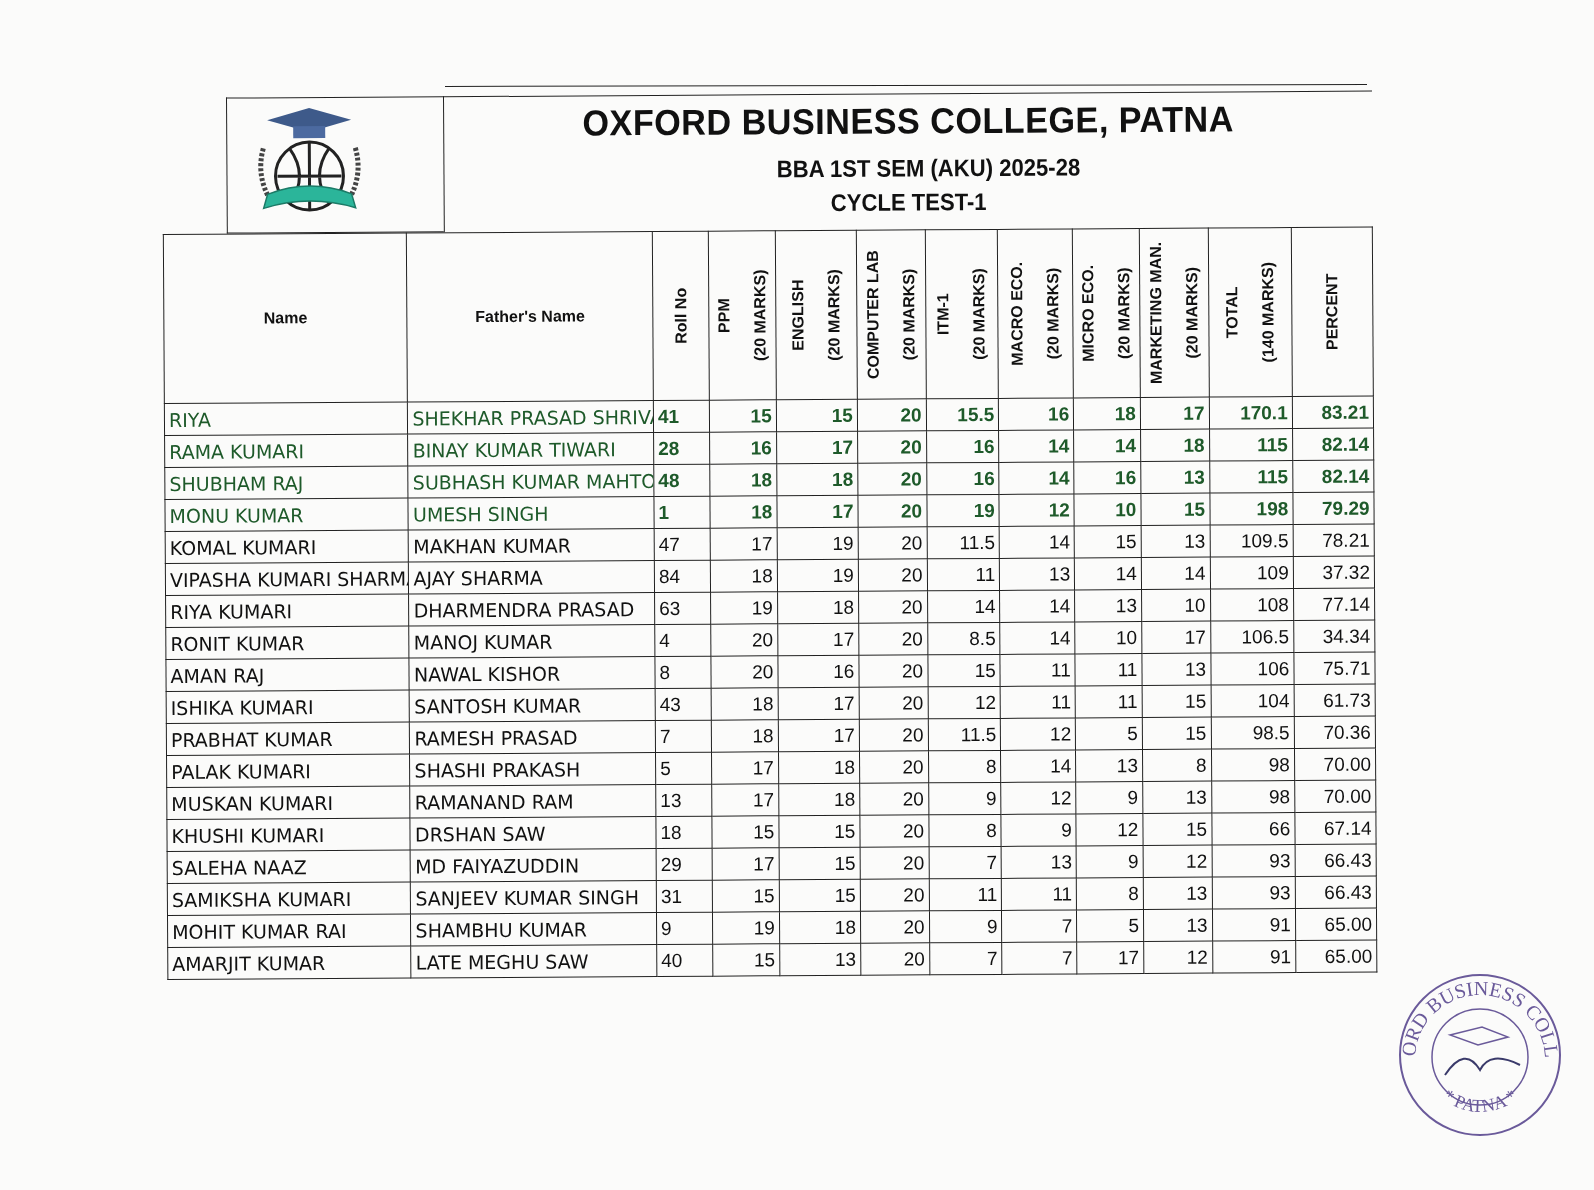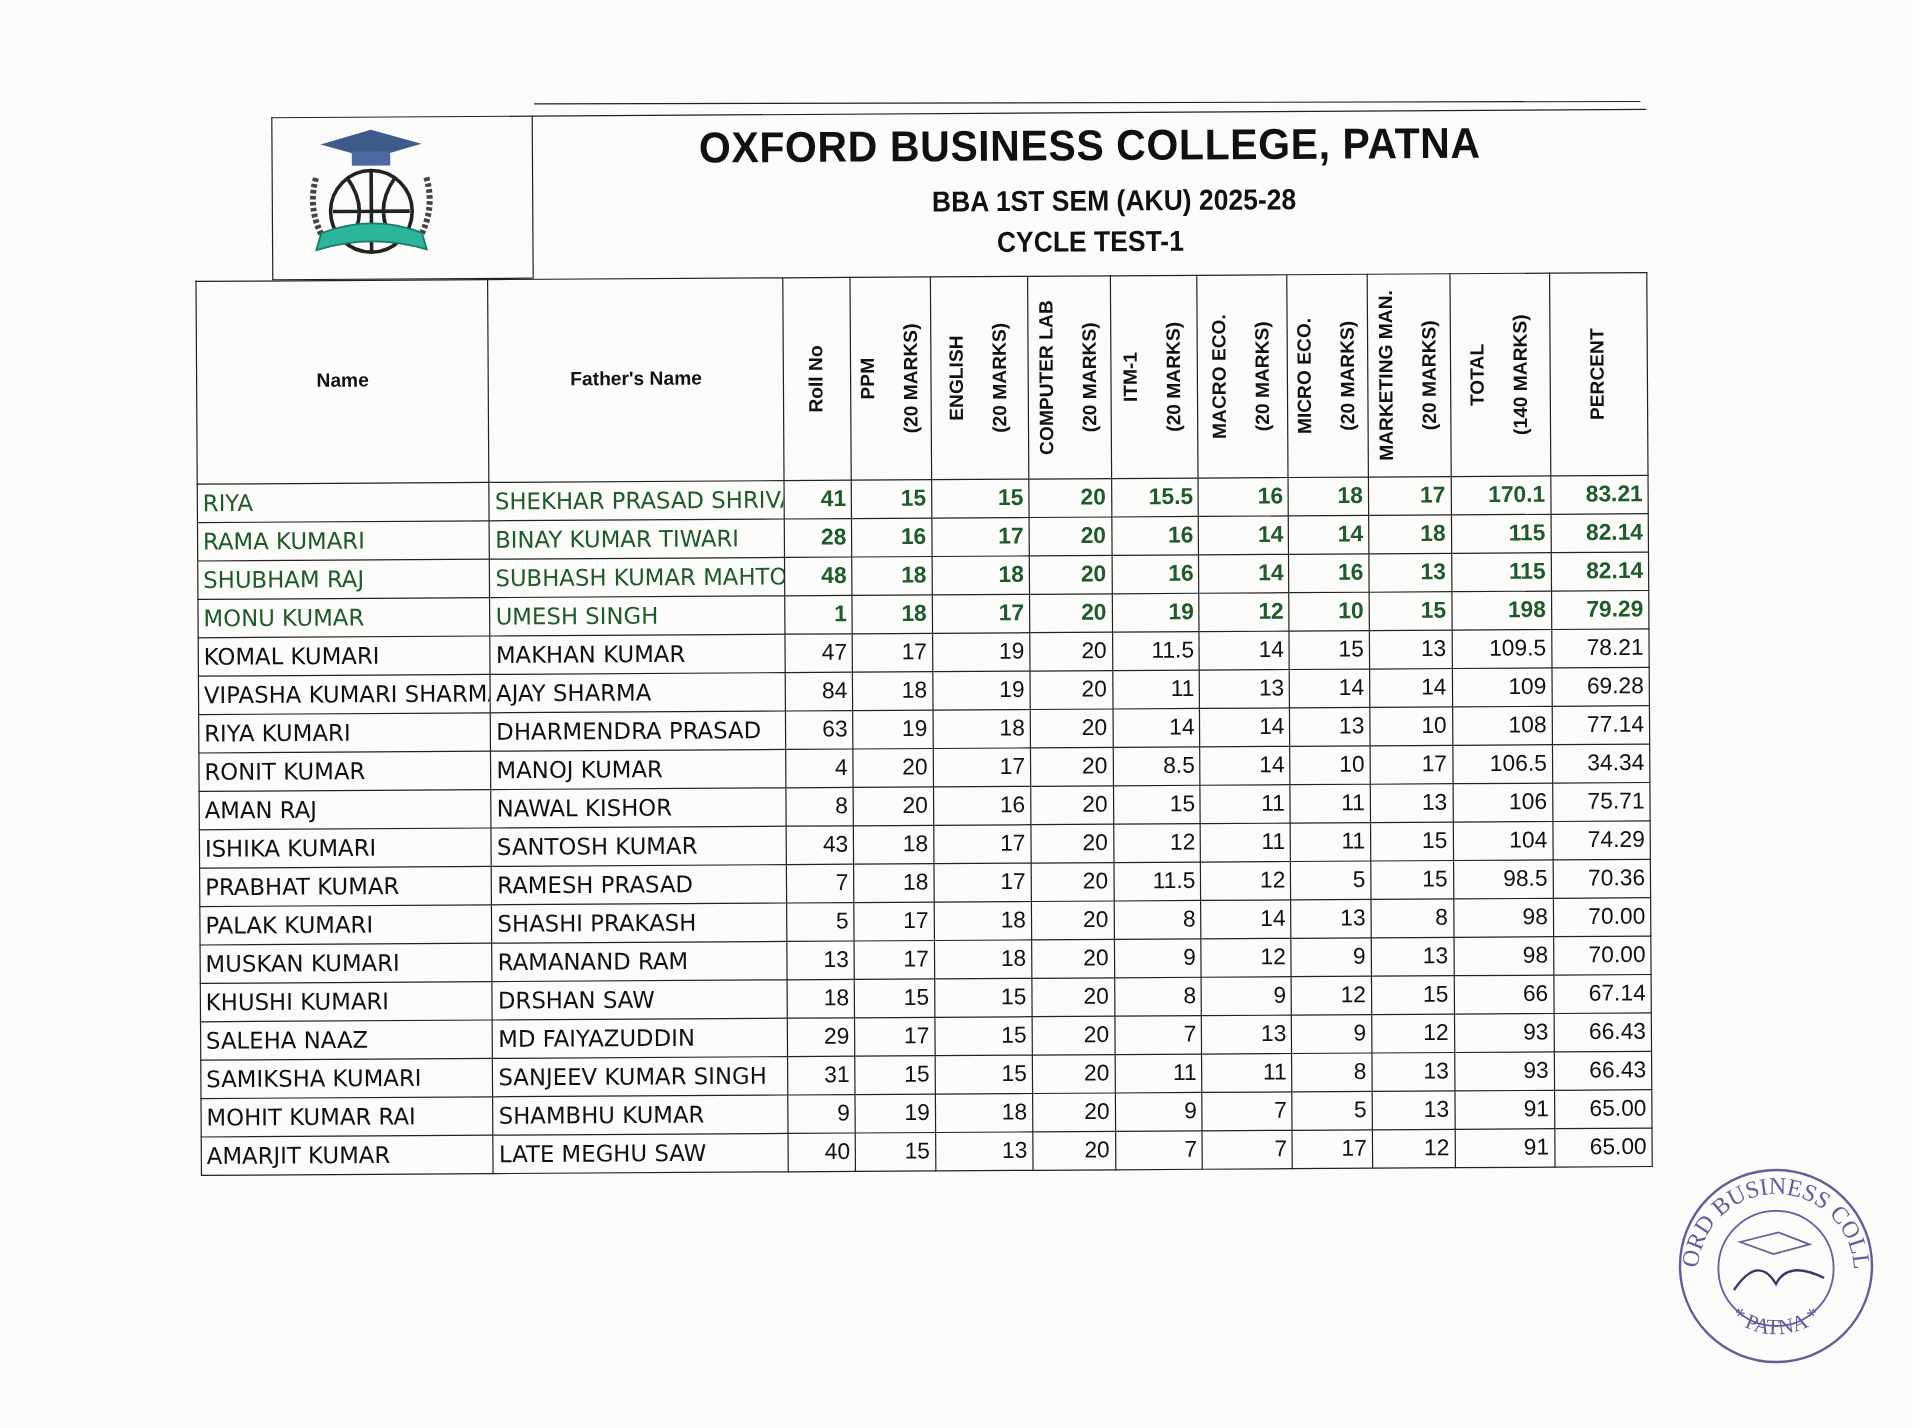--- a/index.html
+++ b/index.html
@@ -19,21 +19,21 @@
   .title-sub { font-weight:bold; font-size:24px; margin-top:12px; margin-left:40px; transform:scaleX(0.92);}
   .title-sub2 { font-weight:bold; font-size:24px; margin-top:6px; margin-left:0px; transform:scaleX(0.92);}
 
   table.results { border-collapse:collapse; table-layout:fixed; width:1210px; margin-left:0; }
   table.results td, table.results th { border:1.5px solid #222; padding:0 4px; height:31px; font-size:19px; }
   table.results th { height:168px; font-weight:bold; font-size:16px; vertical-align:middle; }
   th.rot > div { transform:rotate(-90deg); white-space:nowrap; line-height:18px; text-align:center; width:20px; margin:0 auto; display:flex; align-items:center; justify-content:center; }
   th.rot > div span { display:block; }
   td.name { font-family:"DejaVu Sans", sans-serif; font-size:17px; white-space:nowrap; overflow:hidden; }
   td.num { text-align:right; font-family:"Liberation Sans", sans-serif; font-size:18px; }
-  td.roll { text-align:right; font-size:18px; }
+  td.roll { text-align:left; font-size:18px; }
   tr.top td { color:#1e5a2a; font-weight:bold; }
   tr.top td.name { font-weight:normal; }
 
   .seal { position:absolute; left:1390px; top:965px; width:180px; height:180px; }
 </style>
 </head>
 <body>
 
 <div class="topline"></div>
 
@@ -208,21 +208,21 @@
           <td class="name">AJAY SHARMA</td>
           <td class="roll">84</td>
           <td class="num">18</td>
           <td class="num">19</td>
           <td class="num">20</td>
           <td class="num">11</td>
           <td class="num">13</td>
           <td class="num">14</td>
           <td class="num">14</td>
           <td class="num">109</td>
-          <td class="num">69.28</td>
+          <td class="num">37.32</td>
         </tr>
         <tr>
           <td class="name">RIYA KUMARI</td>
           <td class="name">DHARMENDRA PRASAD</td>
           <td class="roll">63</td>
           <td class="num">19</td>
           <td class="num">18</td>
           <td class="num">20</td>
           <td class="num">14</td>
           <td class="num">14</td>
@@ -264,21 +264,21 @@
           <td class="name">SANTOSH KUMAR</td>
           <td class="roll">43</td>
           <td class="num">18</td>
           <td class="num">17</td>
           <td class="num">20</td>
           <td class="num">12</td>
           <td class="num">11</td>
           <td class="num">11</td>
           <td class="num">15</td>
           <td class="num">104</td>
-          <td class="num">74.29</td>
+          <td class="num">61.73</td>
         </tr>
         <tr>
           <td class="name">PRABHAT KUMAR</td>
           <td class="name">RAMESH PRASAD</td>
           <td class="roll">7</td>
           <td class="num">18</td>
           <td class="num">17</td>
           <td class="num">20</td>
           <td class="num">11.5</td>
           <td class="num">12</td>

